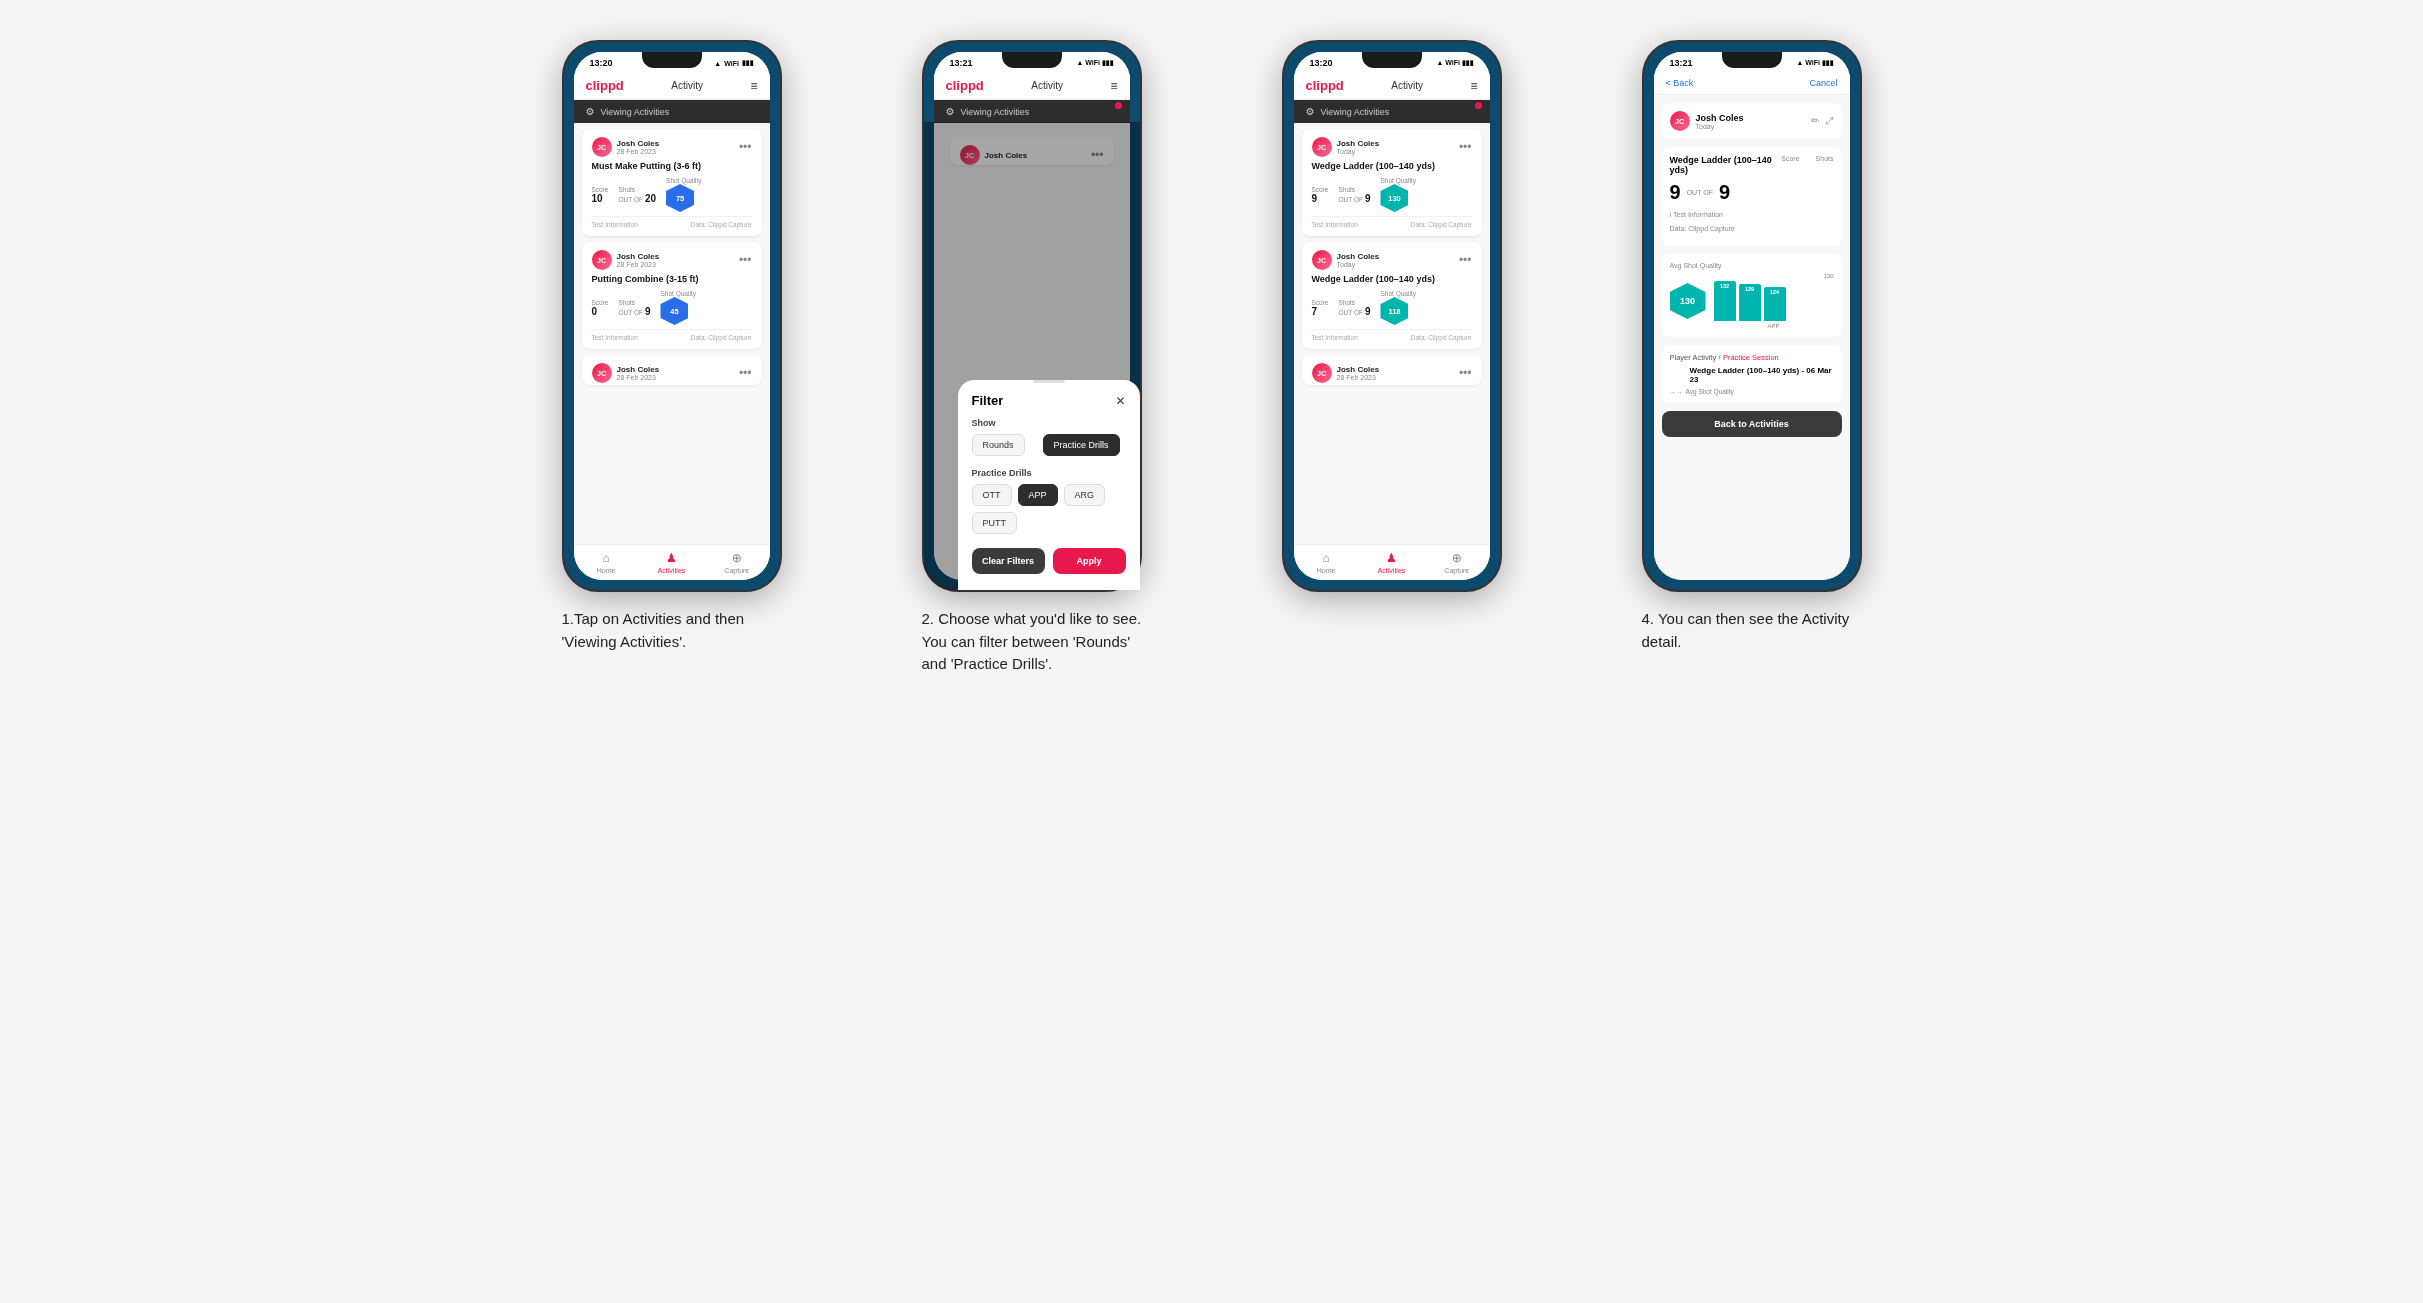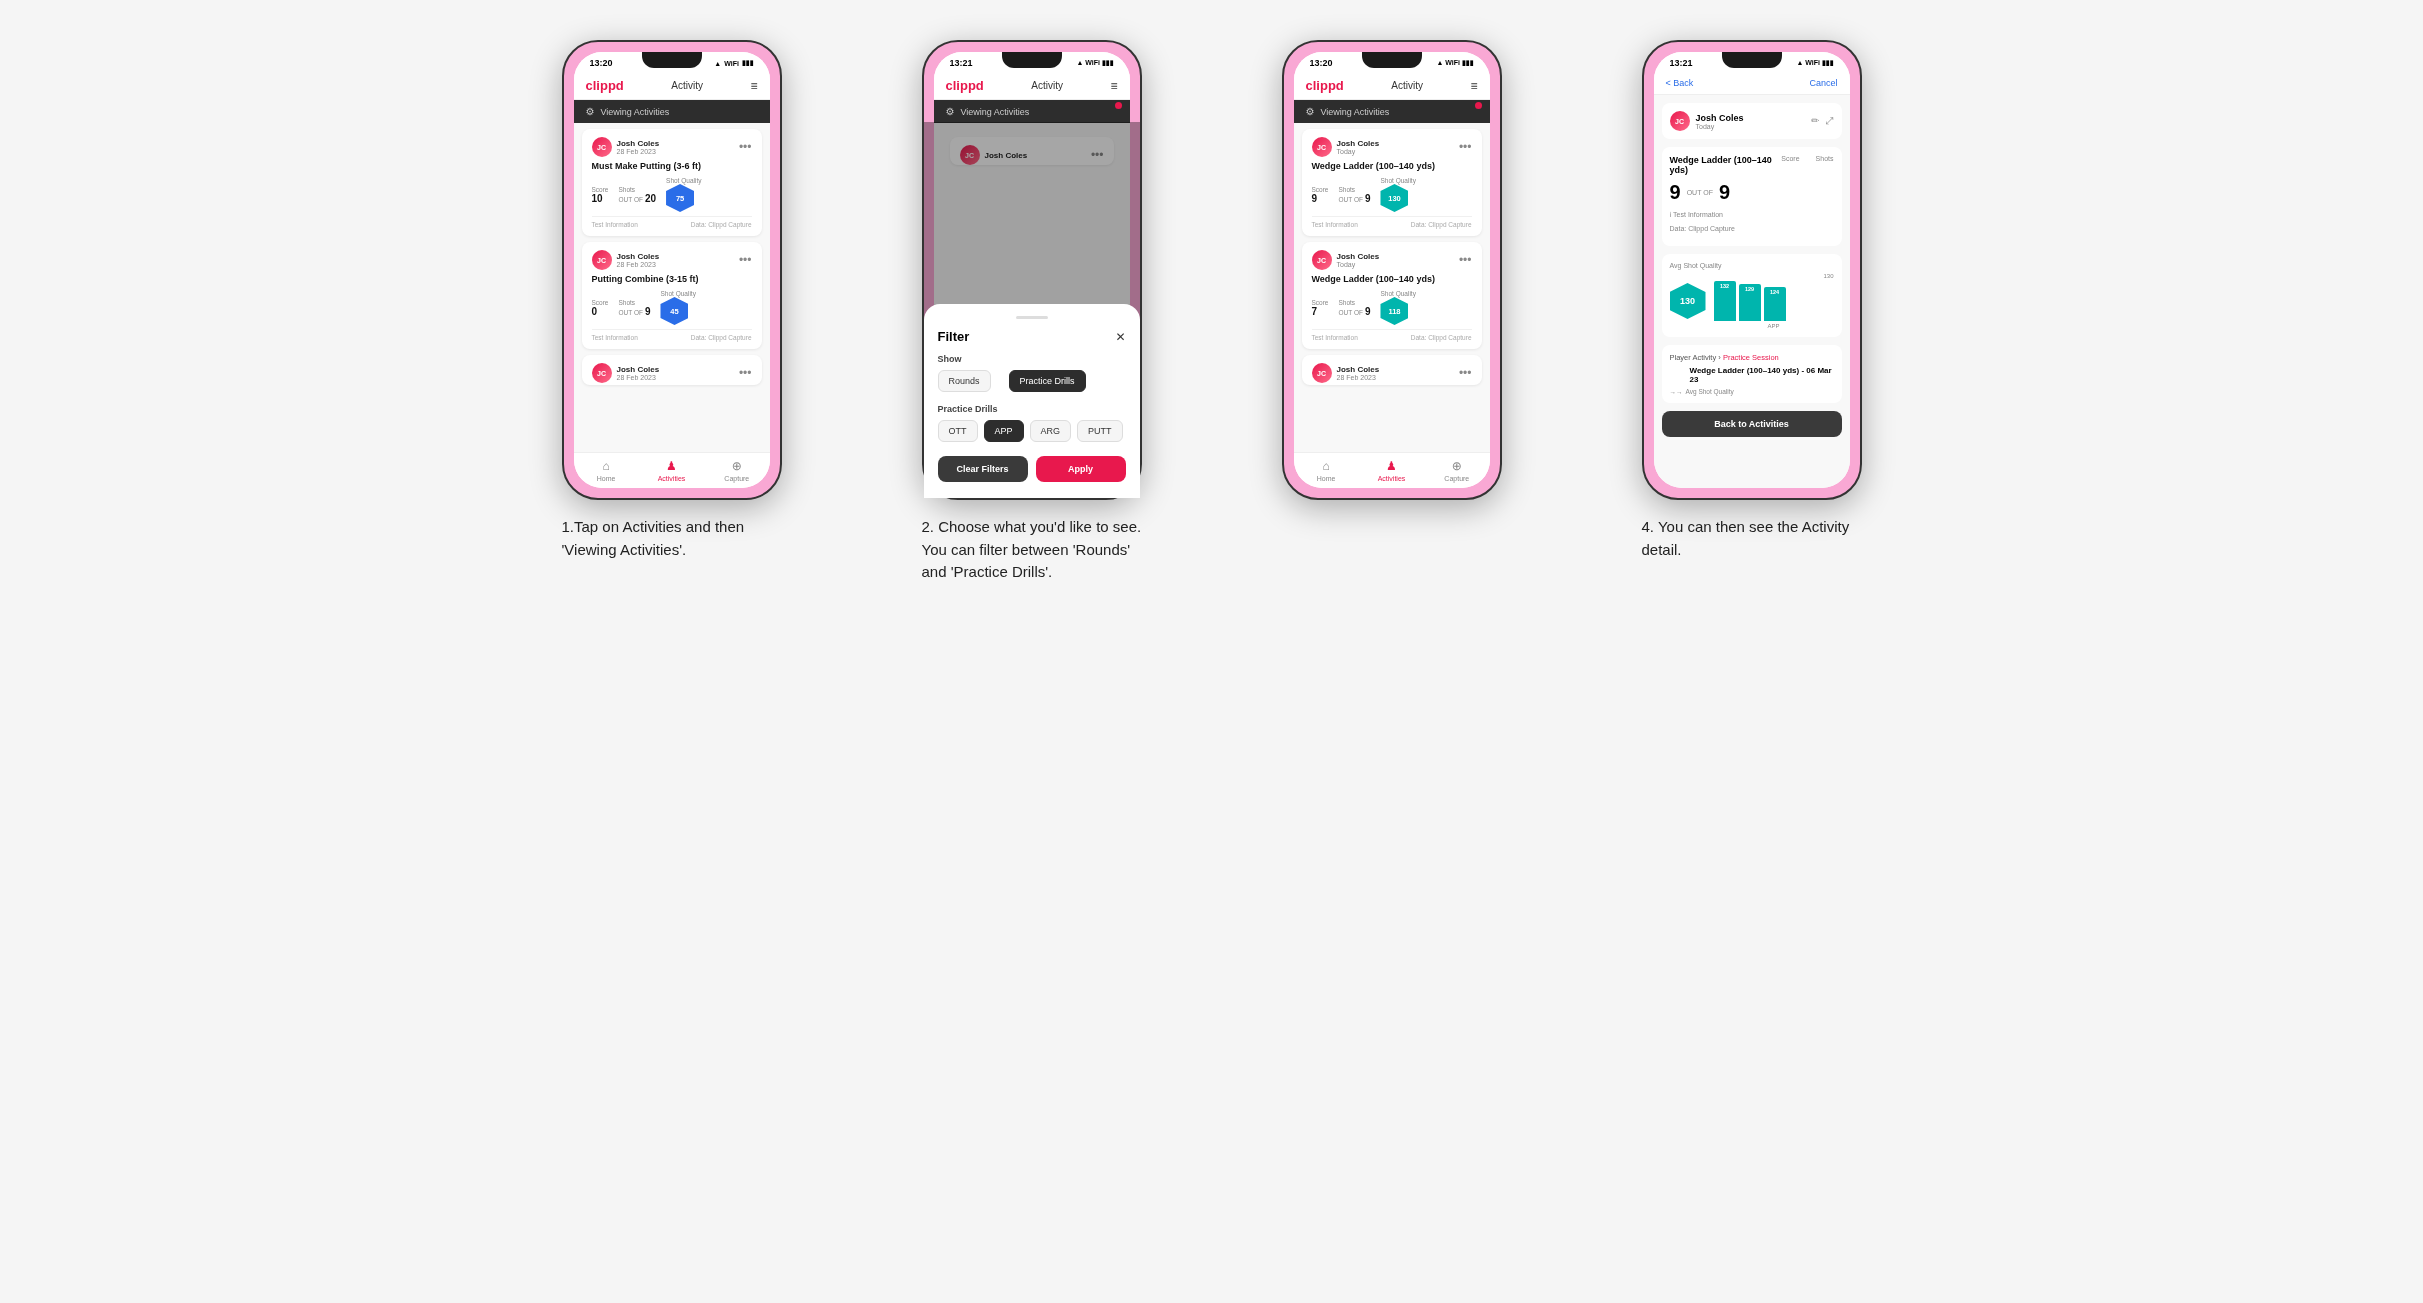--- a/index.html
+++ b/index.html
@@ -20,22 +20,22 @@
     }
     .phone-section {
       display: flex;
       flex-direction: column;
       align-items: center;
       flex: 1;
     }
     
     .phone {
       width: 220px;
-      height: 460px;
-      background: #f9a8d4;
+      height: 552px;
+      background: #0c4a6e;
       border-radius: 36px;
       padding: 10px;
       position: relative;
       box-shadow: 0 8px 32px rgba(0,0,0,0.3);
       border: 2px solid #333;
     }
     .phone-screen {
       background: #fff;
       border-radius: 28px;
       height: 100%;
@@ -204,21 +204,22 @@
       margin-top: 16px;
       text-align: left;
       font-size: 15px;
       color: #222;
       line-height: 1.5;
       max-width: 220px;
     }
     .modal-sheet {
       background: #fff;
       border-radius: 16px 16px 0 0;
-      padding: 12px 14px 16px;
+      padding: 0 14px 16px;
+      margin-left: 34px;
     }
     .modal-handle {
       width: 32px;
       height: 3px;
       background: #ddd;
       border-radius: 2px;
       margin: 0 auto 10px;
     }
     .modal-header {
       display: flex;

